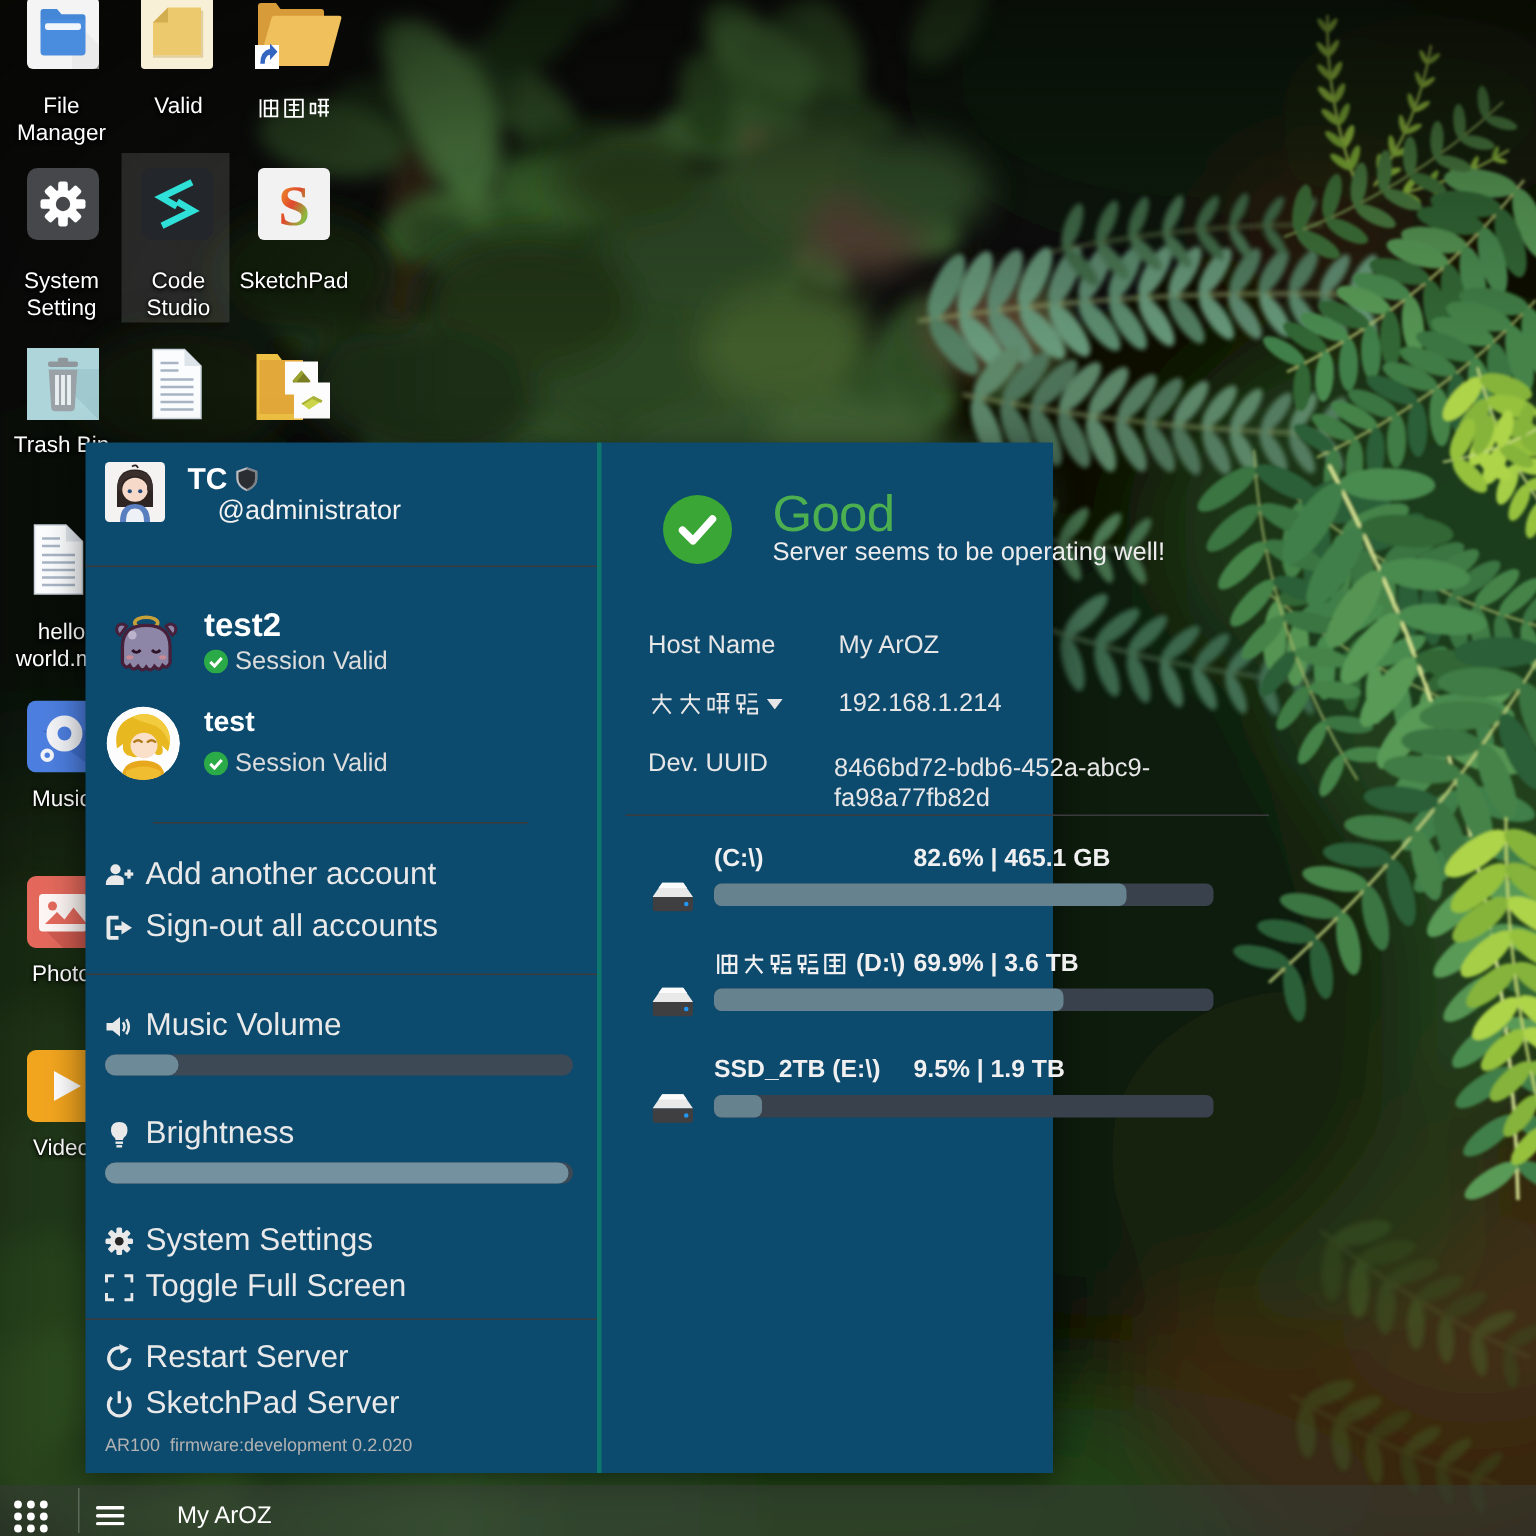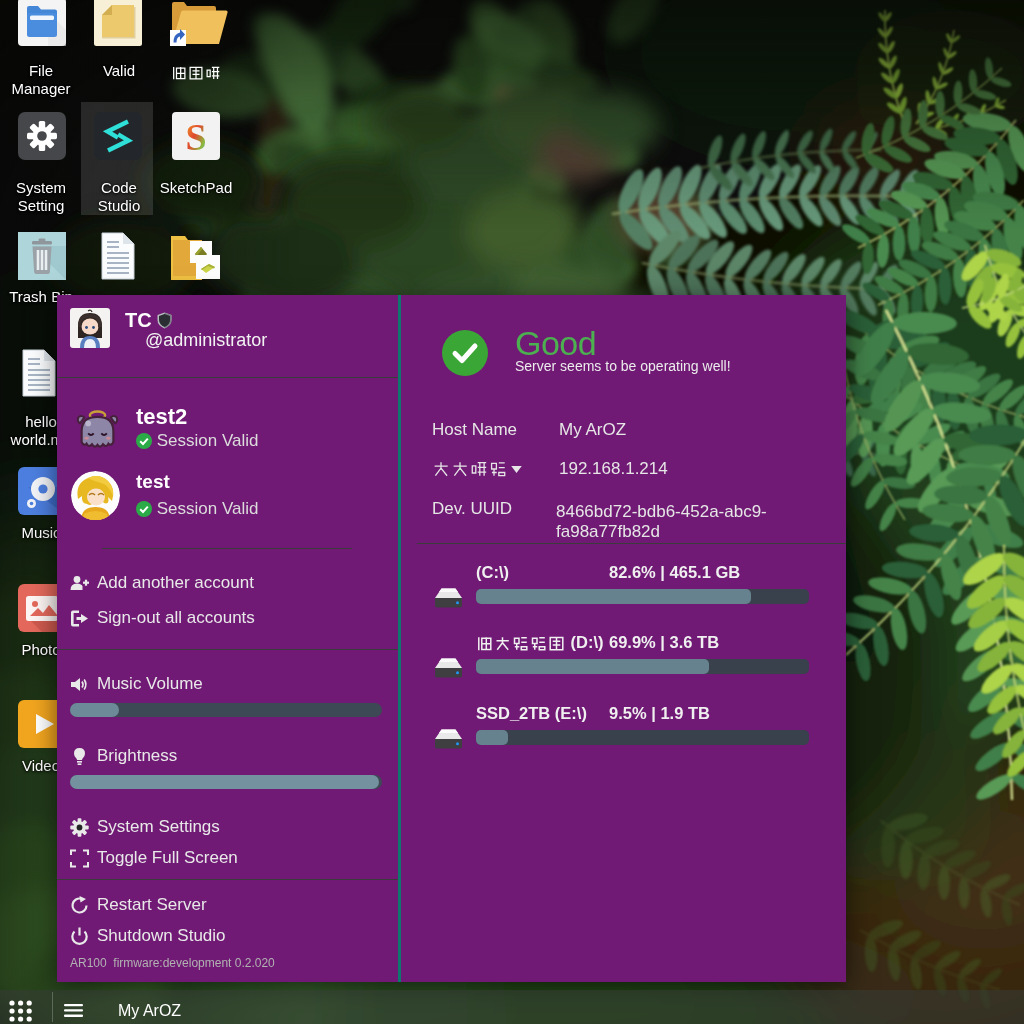--- a/index.html
+++ b/index.html
@@ -1,25 +1,25 @@
 <!DOCTYPE html>
 <html><head><meta charset="utf-8">
 <style>
 html,body{margin:0;padding:0;width:1024px;height:1024px;overflow:hidden;background:#0a0c07;}
 body{font-family:"Liberation Sans",sans-serif;position:relative;}
 .abs{position:absolute;}
 #bg{position:absolute;left:0;top:0;width:1024px;height:1024px;}
 
 .dlbl{position:absolute;color:#fff;font-size:15px;text-align:center;line-height:18px;text-shadow:0 1px 3px rgba(0,0,0,.95),0 0 2px rgba(0,0,0,.8);width:90px;}
 
-#popup{position:absolute;left:57px;top:295px;width:789px;height:687px;background:#701a75;box-shadow:0 6px 24px rgba(0,0,0,.55);}
+#popup{position:absolute;left:57px;top:295px;width:645px;height:687px;background:#0c4a6e;box-shadow:0 6px 24px rgba(0,0,0,.55);}
 #lpane{position:absolute;left:0;top:0;width:341px;height:687px;}
 #rpane{position:absolute;left:341px;top:0;width:448px;height:687px;border-left:3px solid #0f766e;}
 .div{position:absolute;height:1px;background:#3b3b3c;}
-.mtxt{position:absolute;color:#e9e9e9;font-size:17px;line-height:20px;text-align:center;}
+.mtxt{position:absolute;color:#e9e9e9;font-size:21px;line-height:20px;text-align:center;}
 .slider{position:absolute;height:14px;background:#3d4955;border-radius:7px;}
 .sfill{position:absolute;height:14px;background:#6d8a98;border-radius:7px;}
 .bar{position:absolute;height:15px;background:#39414c;border-radius:5px;}
 .barf{position:absolute;height:15px;background:#66828f;border-radius:5px;}
 .dlab{position:absolute;color:#f0f0f0;font-size:16.5px;font-weight:bold;}
 .dval{position:absolute;color:#f0f0f0;font-size:16.5px;font-weight:bold;text-align:left;}
 .rrow{position:absolute;color:#e6e6e6;font-size:17px;}
 #taskbar{position:absolute;left:0;top:990px;width:1024px;height:34px;background:rgba(54,61,55,.55);}
 </style></head>
 <body>
@@ -858,30 +858,30 @@
           <path d="M9.5 0 L16 3 L10.5 6.5 Z" fill="#e9e9e9"></path>
         </g>
       </svg>
       <div class="mtxt" style="left:40px;top:600px">Restart Server</div>
 <svg class="abs" style="left:13px;top:632px" width="19" height="19" viewBox="0 0 19 19">
         <g>
           <path d="M4.5 4.5 A7.2 7.2 0 1 0 14.5 4.5" stroke="#e9e9e9" stroke-width="2.2" fill="none"></path>
           <rect x="8.4" y="0.5" width="2.2" height="8" fill="#e9e9e9"></rect>
         </g>
       </svg>
-      <div class="mtxt" style="left:40px;top:631px">Shutdown Studio</div>
+      <div class="mtxt" style="left:40px;top:631px">SketchPad Server</div>
 <div class="abs" style="left:13px;top:661px;color:#b2b2b2;font-size:12px;">AR100&nbsp; firmware:development 0.2.020</div>
     </div>
 <div id="rpane">
       <svg class="abs" style="left:41px;top:35px" width="46" height="46" viewBox="0 0 46 46">
 <circle cx="23" cy="23" r="23" fill="#3aa635"></circle>
 <path d="M13 23.5 L20 30.5 L33 16" stroke="#fff" stroke-width="5" fill="none" stroke-linecap="round" stroke-linejoin="round"></path>
 </svg>
 <div class="abs" style="left:114px;top:29px;color:#4caf50;font-size:34px;letter-spacing:-0.5px;">Good</div>
-<div class="abs" style="left:114px;top:63px;color:#ececec;font-size:14px;text-align:center;">Server seems to be operating well!</div>
+<div class="abs" style="left:114px;top:63px;color:#ececec;font-size:17px;text-align:center;">Server seems to be operating well!</div>
 <div class="rrow" style="left:31px;top:125px;">Host Name</div>
 <div class="rrow" style="left:158px;top:125px;">My ArOZ</div>
 <div class="abs" style="left:31px;top:165px;"><svg width="76" height="19" viewBox="0 0 76 19" style="vertical-align:middle">
           <path d="M2.6 6.12 H15.72 M9.0 2.2800000000000002 V9.8 M9.0 8.2 L3.4 15.72 M9.0 8.2 L15.08 15.72" stroke="#e6e6e6" stroke-width="1.3" fill="none"></path>
           <path d="M21.6 6.12 H34.72 M28.0 2.2800000000000002 V9.8 M28.0 8.2 L22.4 15.72 M28.0 8.2 L34.08 15.72" stroke="#e6e6e6" stroke-width="1.3" fill="none"></path>
           <path d="M40.28 5.8 H43.8 V13.0 H40.28 Z M45.72 2.6 H54.2 M45.72 7.4 H54.2 M45.72 12.2 H54.2 M47.8 2.6 V15.72 M52.12 2.6 V15.72" stroke="#e6e6e6" stroke-width="1.3" fill="none"></path>
           <path d="M59.6 3.4 H64.4 V9.0 H59.6 Z M59.92 12.52 H64.72 M62.0 9.0 V15.72 M66.8 2.92 H72.72 M66.8 7.72 H72.72 M66.8 12.52 H72.72 V15.72 H66.8 Z" stroke="#e6e6e6" stroke-width="1.3" fill="none"></path>
         </svg></div>
 <svg class="abs" style="left:110px;top:171px" width="11" height="7" viewBox="0 0 12 8">
         <path d="M0 0 H12 L6 8 Z" fill="#e6e6e6"></path>

